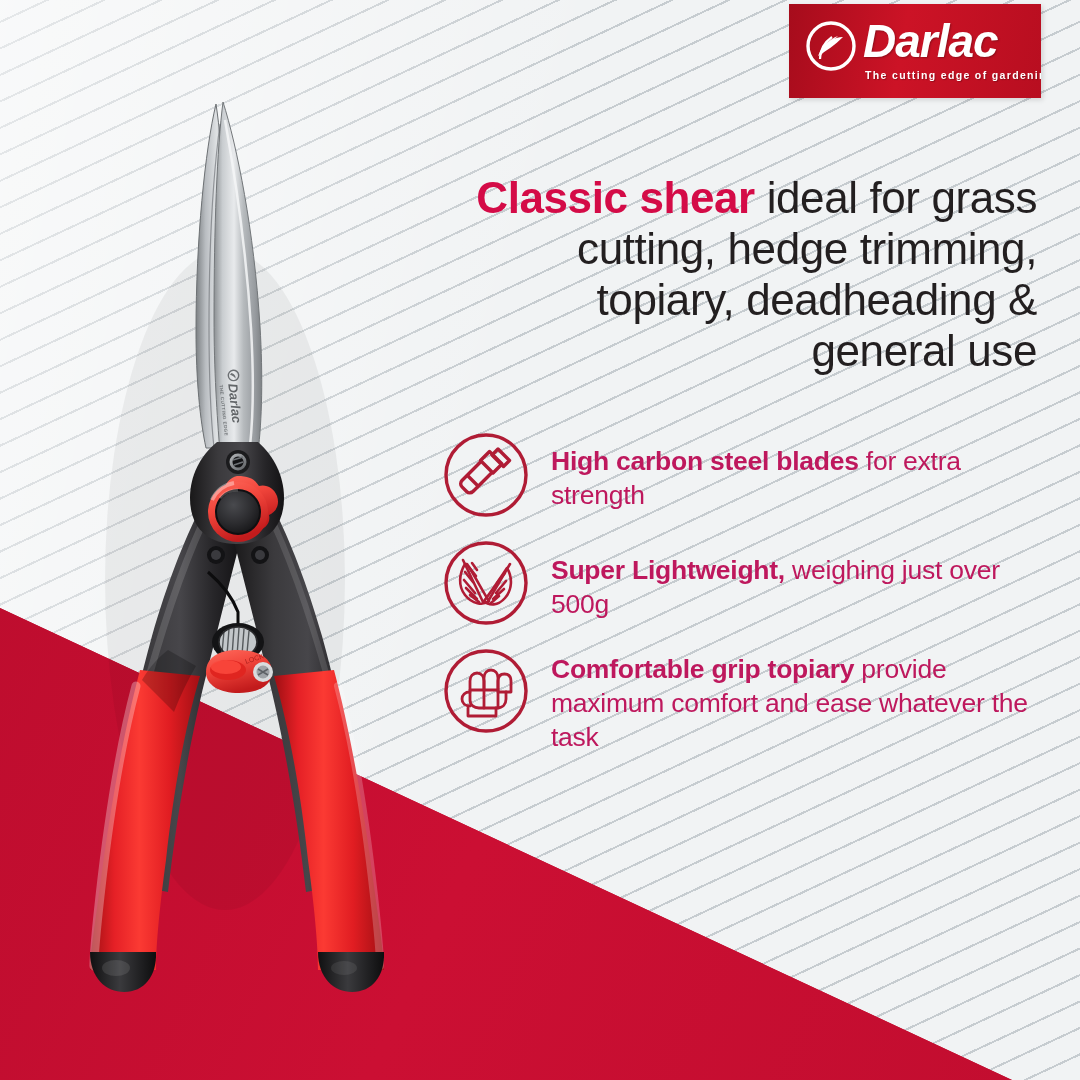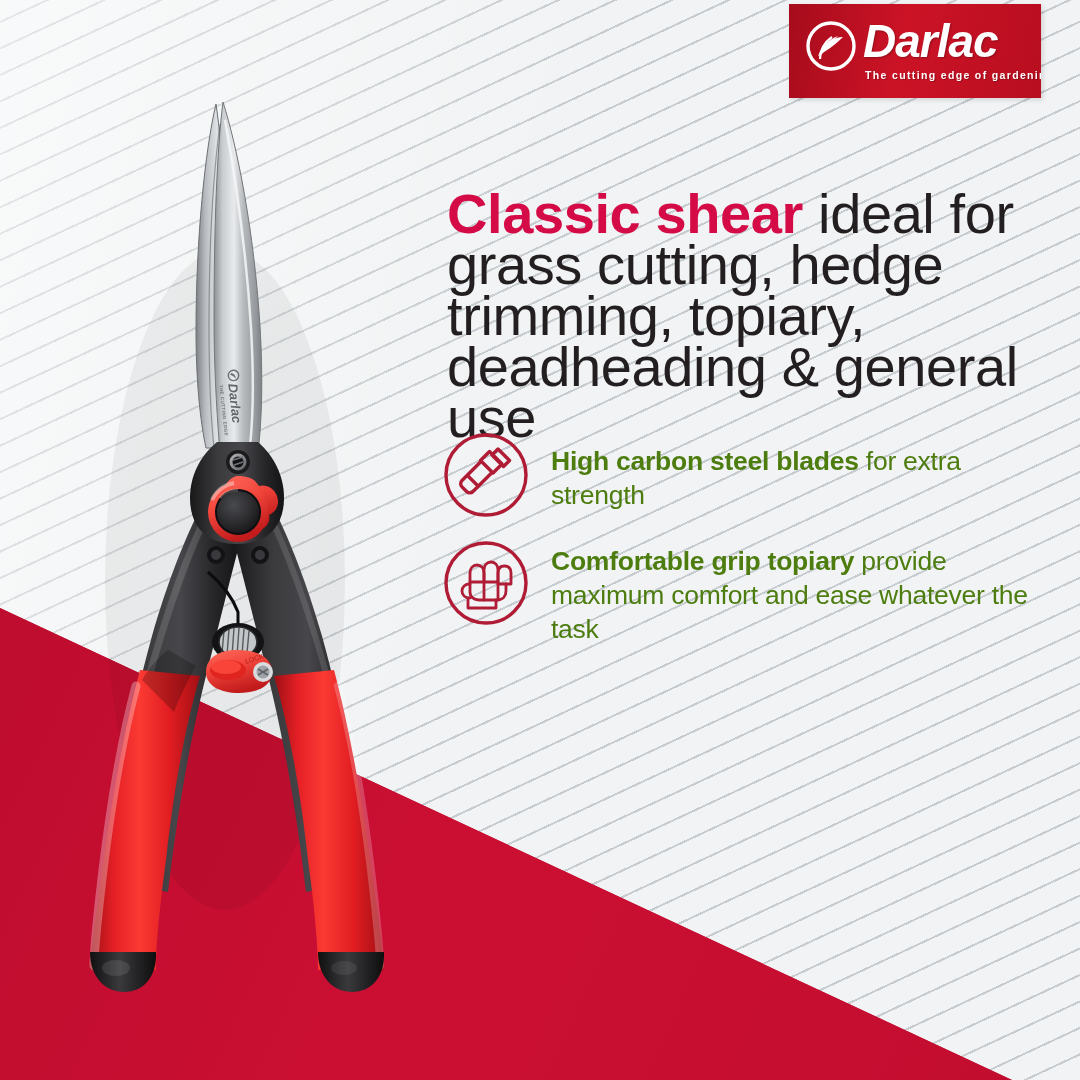--- a/index.html
+++ b/index.html
@@ -55,32 +55,33 @@
     font-family:"Liberation Sans","DejaVu Sans",sans-serif;
   }
   .logo-tag{
     color:#fff;font-size:10.5px;font-weight:bold;letter-spacing:1.35px;
     margin-left:60px;margin-top:-3px;white-space:nowrap;
     text-shadow:1px 1px 1px rgba(0,0,0,.25);
   }
 
   
   .headline{
-    position:absolute;left:447px;top:188px;width:590px;
-    font-size:56px;line-height:51px;color:#231f20;font-weight:normal;
+    position:absolute;left:447px;top:172px;width:590px;
+    font-size:44px;line-height:51px;color:#231f20;font-weight:normal;
     letter-spacing:-.4px;
+    text-align:right;
   }
   .headline .hl-accent{color:#d40b47;font-weight:bold;}
 
   
   .features{position:absolute;left:443px;top:432px;width:600px;}
   .feature{display:flex;align-items:flex-start;margin-bottom:22px;}
   .feature .ico{flex:0 0 86px;width:86px;height:86px;margin-right:22px;}
   .feature .ftext{
-    font-size:26.5px;line-height:34px;color:#4d7c0f;padding-top:12px;
+    font-size:26.5px;line-height:34px;color:#be185d;padding-top:12px;
     letter-spacing:-.25px;
   }
   .feature .ft-strong{font-weight:bold;}
   .f2 .ftext{padding-top:13px;}
   .f3 .ftext{padding-top:4px;}
 
   
   .product{position:absolute;left:20px;top:80px;width:400px;height:920px;}
 </style>
 </head>
@@ -269,20 +270,43 @@
             <path d="M37 30.5 l-18 18 a4.5 4.5 0 0 0 0 6.4 l4.6 4.6 a4.5 4.5 0 0 0 6.4 0 l18 -18"></path>
             <path d="M24.5 43.5 l10.5 10.5"></path>
           </g>
         </svg>
       </span>
       <span class="ftext">
         <span class="ft-strong">High carbon steel blades</span><span> for extra strength</span>
       </span>
     </div>
 
+    <div class="feature f2">
+      <span class="ico">
+        <svg width="86" height="86" viewBox="0 0 86 86" xmlns="http://www.w3.org/2000/svg">
+          <circle cx="43" cy="43" r="40" fill="none" stroke="#b01c35" stroke-width="3.4"></circle>
+          <g fill="none" stroke="#b01c35" stroke-width="2.6" stroke-linejoin="round" stroke-linecap="round">
+
+            <path d="M22 24 C 16 34, 15 46, 22 55 C 29 64, 40 66, 46 61
+                     C 40 52, 32 36, 24 24 Z"></path>
+            <path d="M20 20 L 40 62"></path>
+            <path d="M22 32 l8 10 M21 40 l11 13 M23 48 l11 11 M27 55 l9 7"></path>
+            <path d="M26 27 l7 9 M29 23 l5 7"></path>
+
+            <path d="M64 28 C 70 38, 69 50, 62 58 C 55 66, 46 66, 41 61
+                     C 48 52, 56 40, 64 28 Z"></path>
+            <path d="M67 24 L 44 63"></path>
+            <path d="M62 33 l-8 10 M63 41 l-10 12 M61 49 l-11 10 M56 56 l-8 7"></path>
+          </g>
+        </svg>
+      </span>
+      <span class="ftext">
+        <span class="ft-strong">Super Lightweight,</span><span> weighing just over 500g</span>
+      </span>
+    </div>
 
     <div class="feature f3">
       <span class="ico">
         <svg width="86" height="86" viewBox="0 0 86 86" xmlns="http://www.w3.org/2000/svg">
           <circle cx="43" cy="43" r="40" fill="none" stroke="#b01c35" stroke-width="3.4"></circle>
           <g fill="none" stroke="#b01c35" stroke-width="2.8" stroke-linejoin="round" stroke-linecap="round">
 
             <path d="M27 33 c0 -5 3 -8 7 -8 c4 0 7 3 7 8 l0 9 -14 0 z"></path>
             <path d="M41 30 c0 -5 3 -8 7 -8 c4 0 7 3 7 8 l0 12 -14 0 z"></path>
             <path d="M55 33 c0 -5 3 -7 6.5 -7 c3.5 0 6.5 2 6.5 7 l0 11 -13 0 z"></path>

